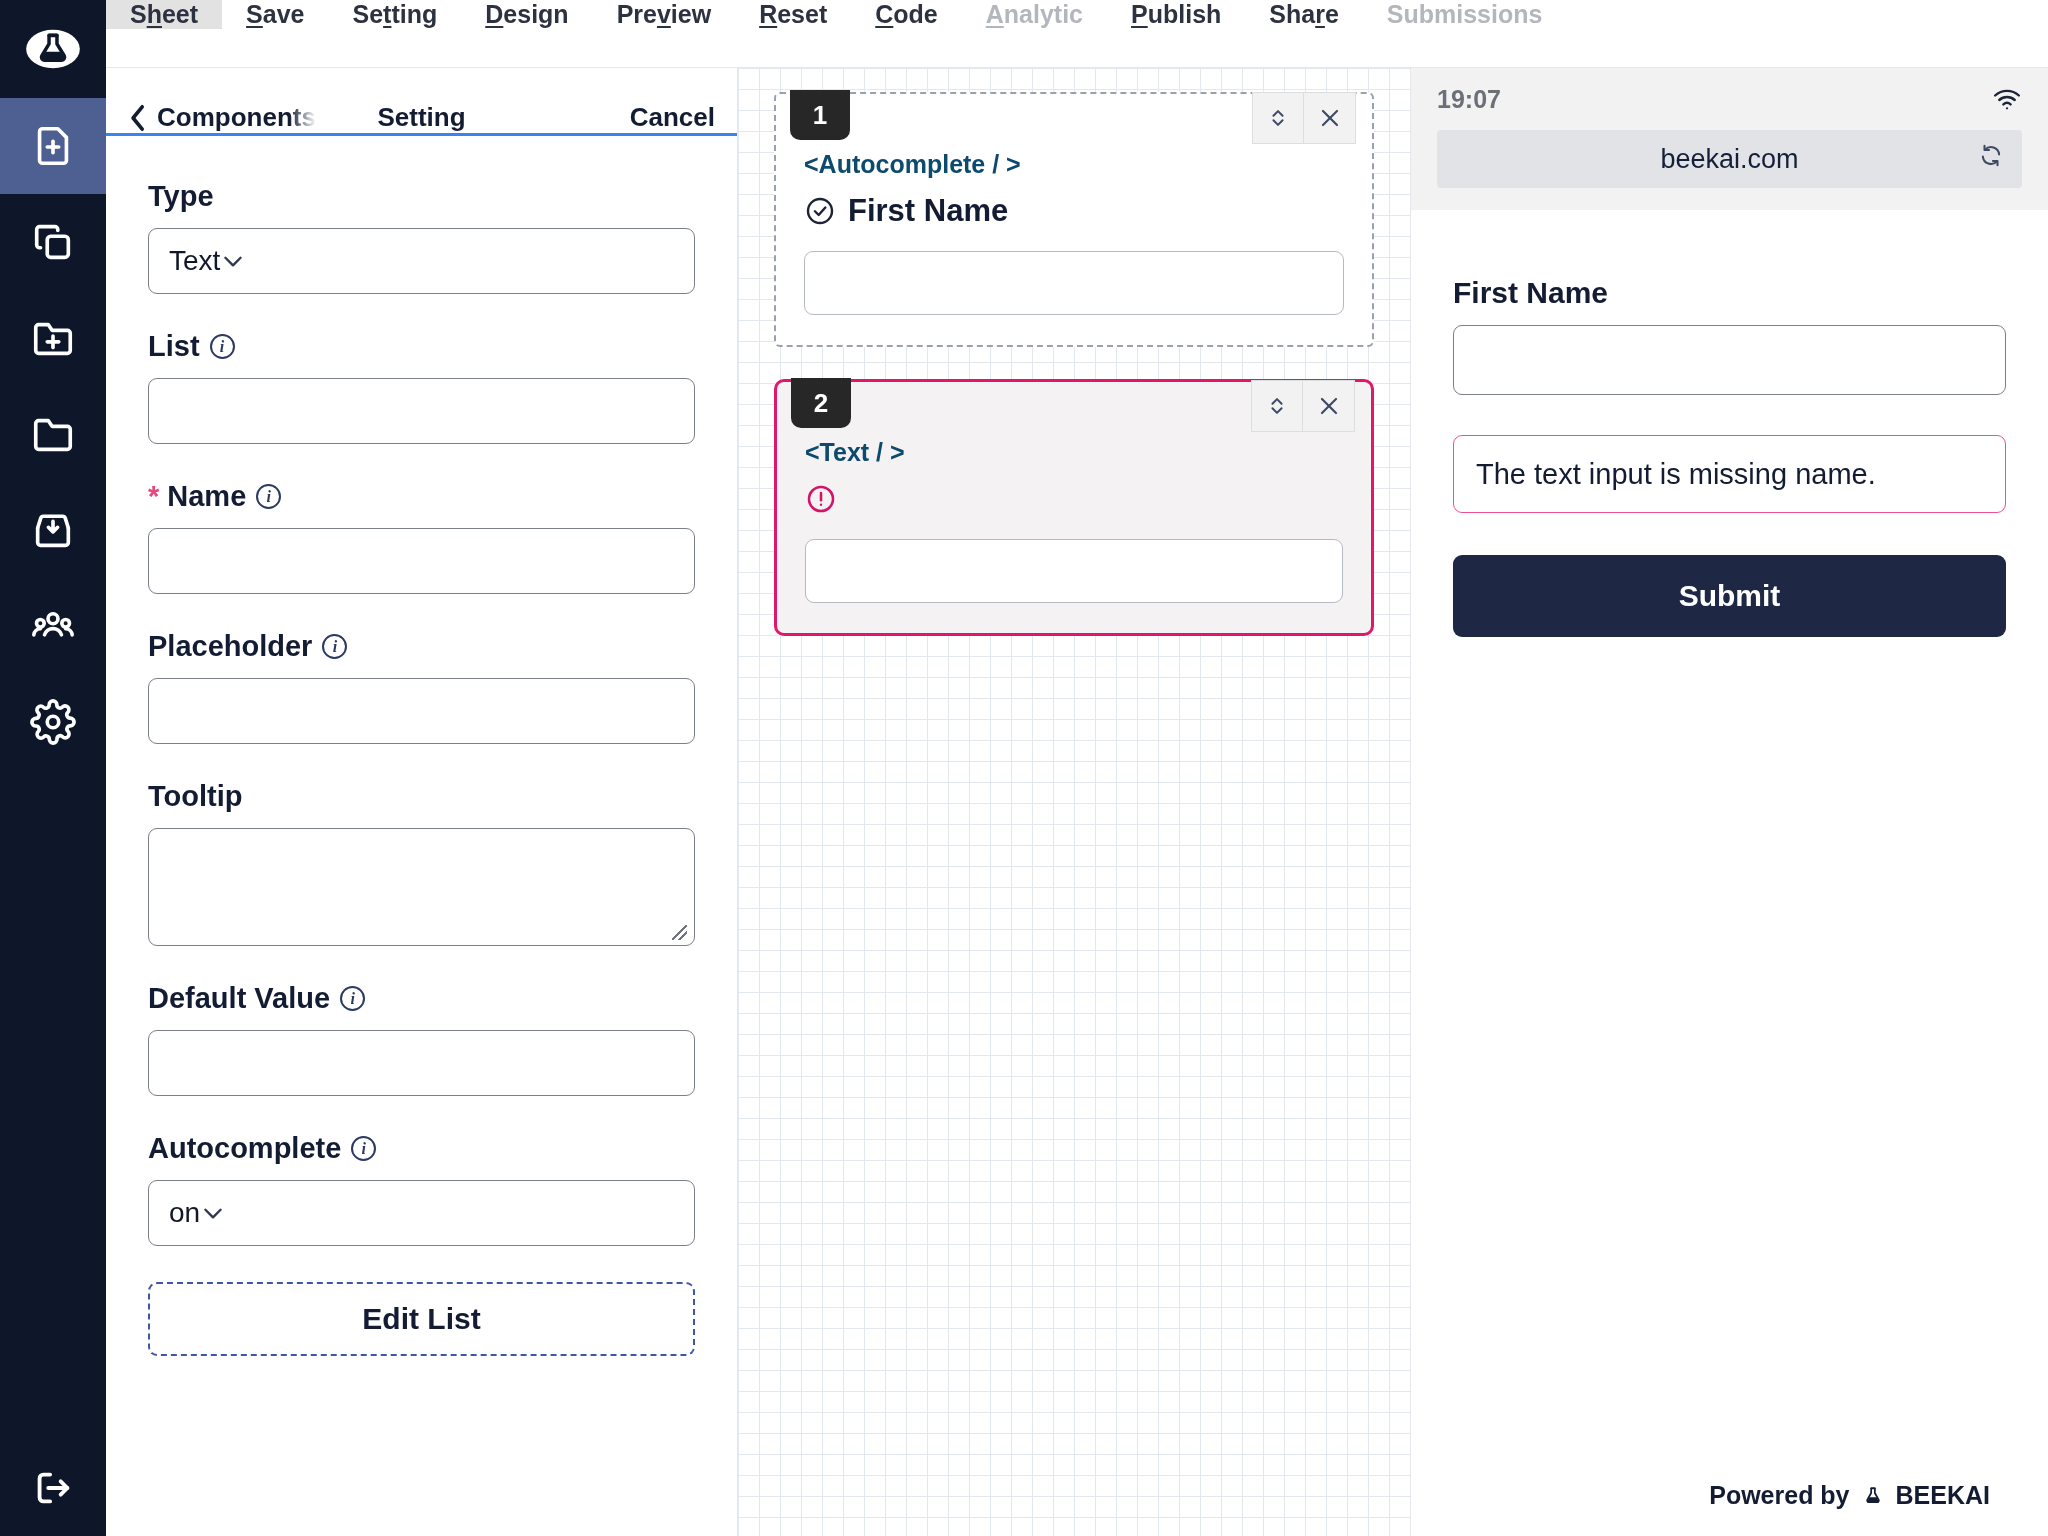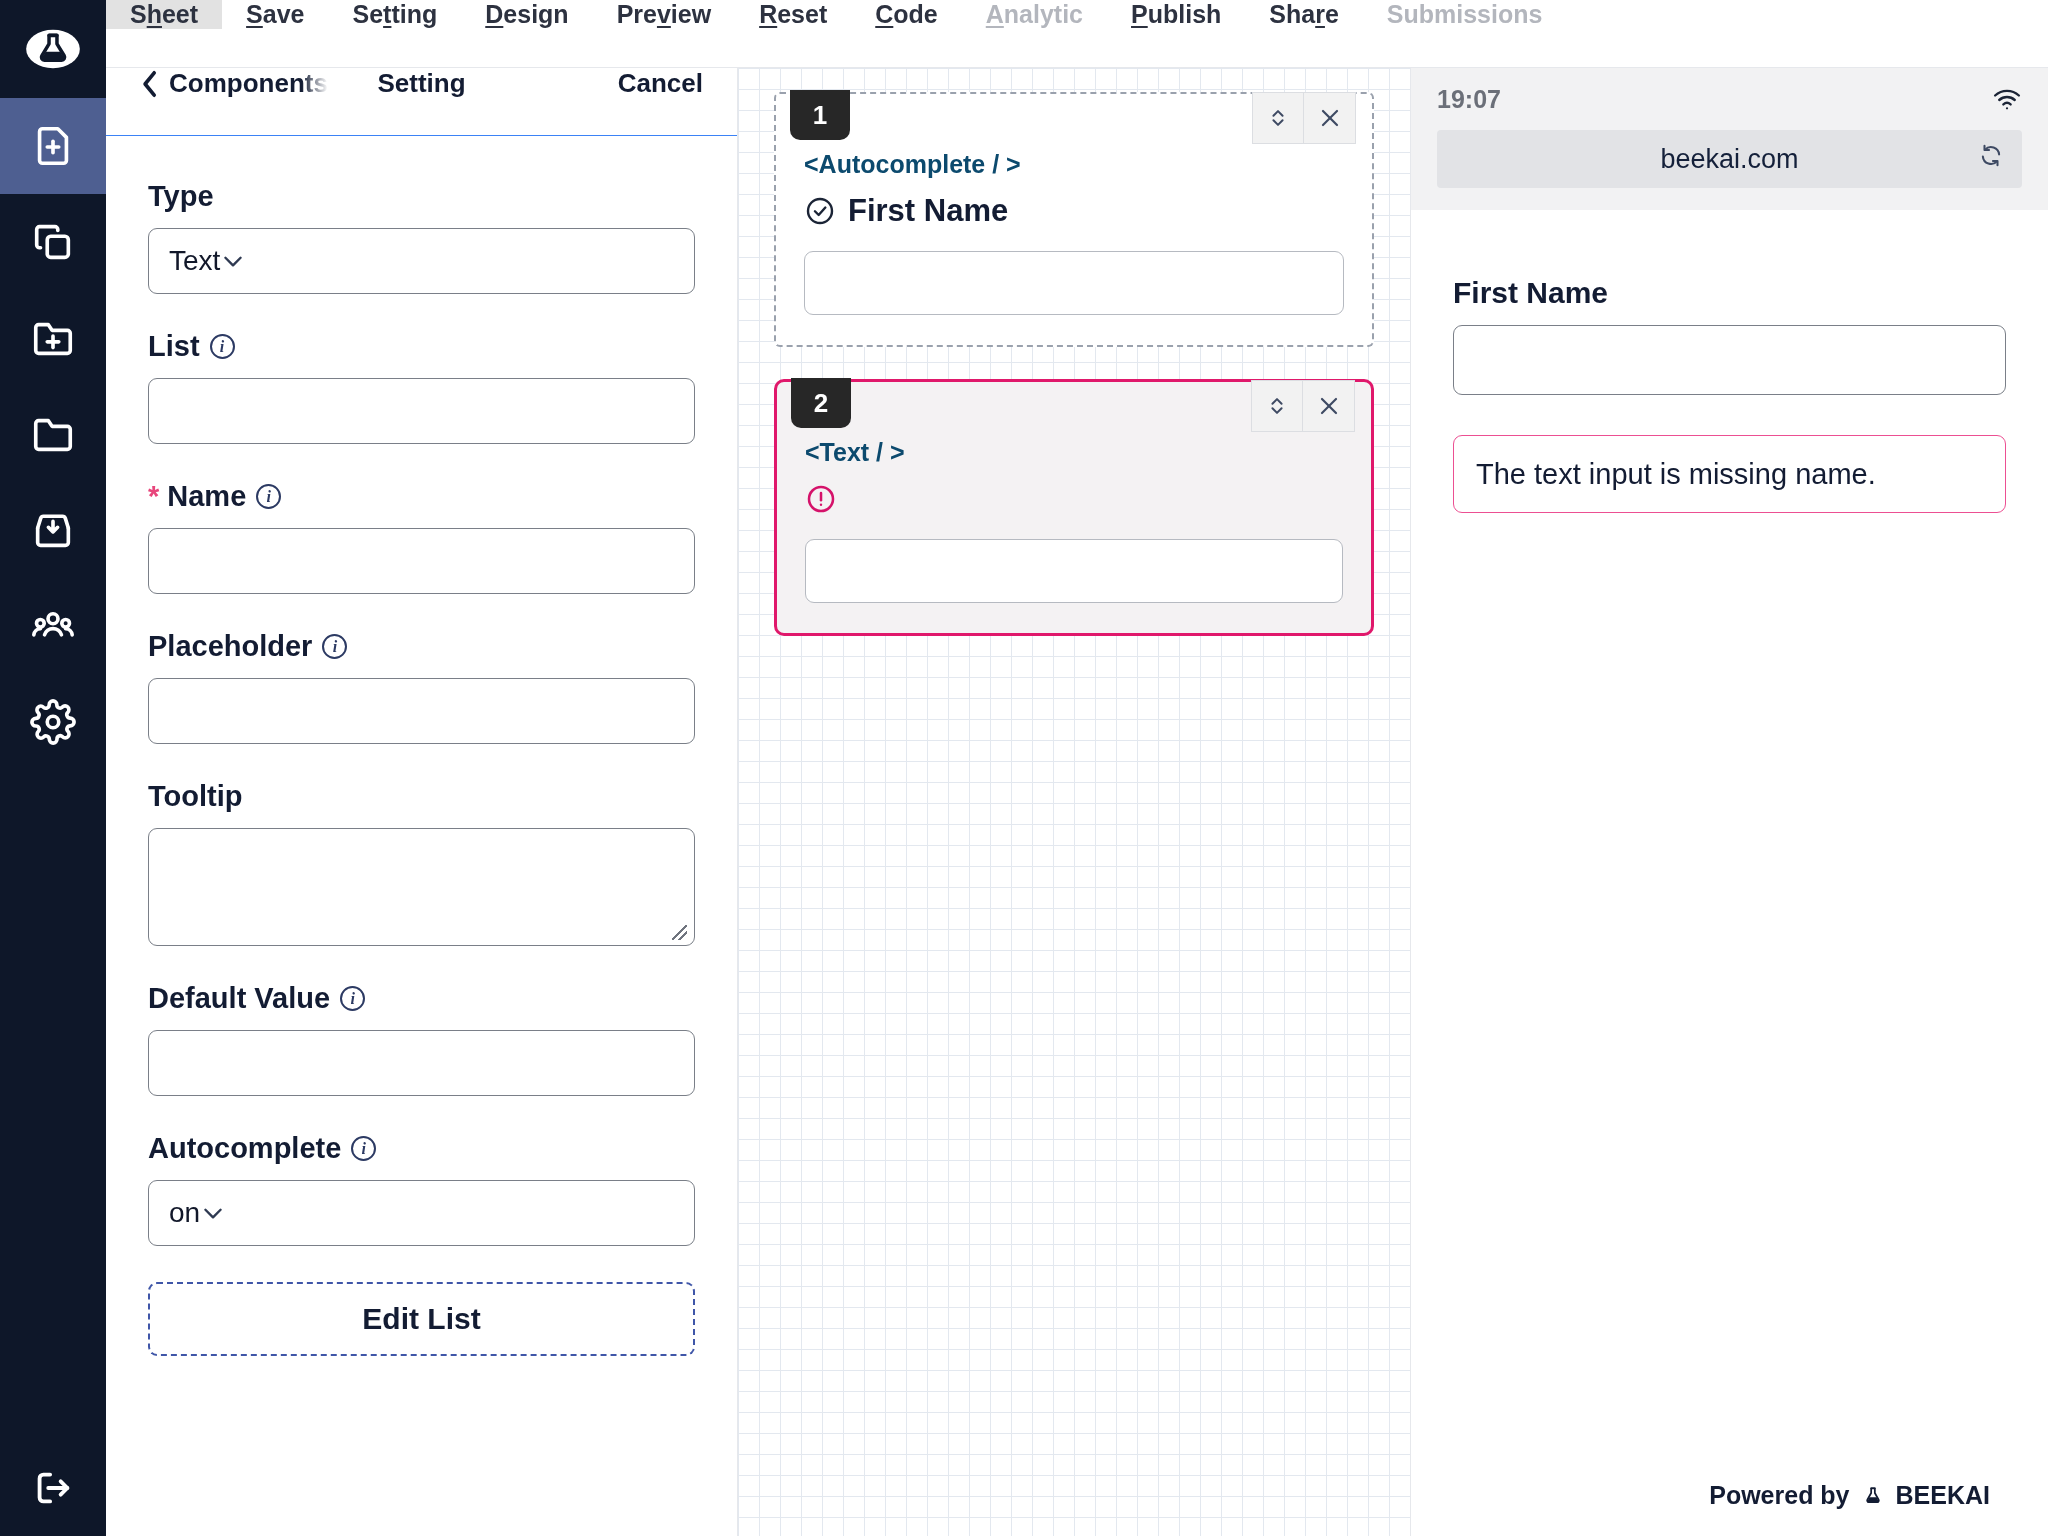--- a/index.html
+++ b/index.html
@@ -70,24 +70,24 @@
   
   .panel {
     width: 632px; flex: 0 0 632px;
     background: #ffffff;
     border-right: 1px solid #e6e8ec;
     display: flex; flex-direction: column;
     min-height: 0;
   }
   .panel-head {
     height: 68px; flex: 0 0 68px;
-    display: flex; align-items: flex-start;
-    border-bottom: 1px solid #3b82f6;
+    display: flex; align-items: flex-end;
+    border-bottom: 3px solid #3b82f6;
     position: relative;
-    padding: 0 34px;
+    padding: 0 22px;
   }
   .panel-back {
     display: flex; align-items: center; gap: 9px;
     font-size: 26px; font-weight: 700; color: #131c33;
     cursor: pointer;
     max-width: 192px; overflow: hidden; white-space: nowrap;
     -webkit-mask-image: linear-gradient(to right, #000 86%, transparent 100%);
     mask-image: linear-gradient(to right, #000 86%, transparent 100%);
   }
   .panel-title {
@@ -539,20 +539,21 @@
                   <polyline points="18 21 18 17 13.8 17"></polyline>
               </svg>
             </span>
           </div>
         </div>
 
         <div class="phone-body">
           <div class="pv-label">First Name</div>
           <div class="pv-input"></div>
           <div class="pv-error">The text input is missing name.</div>
+          <div class="pv-submit">Submit</div>
         </div>
 
         <div class="pv-footer">
           <span>Powered by</span>
           <svg width="26" height="26" viewBox="0 0 24 24">
             <path d="M10.3 5h3.4v4.2l3.5 6.3c.55.99-.16 2.2-1.28 2.2H8.08c-1.12 0-1.83-1.21-1.28-2.2L10.3 9.2V5z" fill="none" stroke="#131c33" stroke-width="1.6" stroke-linejoin="round"></path>
             <path d="M8.7 13.2h6.6l2 3.6c.3.55-.08 1.2-.7 1.2H7.4c-.62 0-1-.65-.7-1.2l2-3.6z" fill="#131c33"></path>
             <rect x="9.5" y="4.1" width="5" height="1.5" rx="0.7" fill="#131c33"></rect>
           </svg>
           <span>BEEKAI</span>

